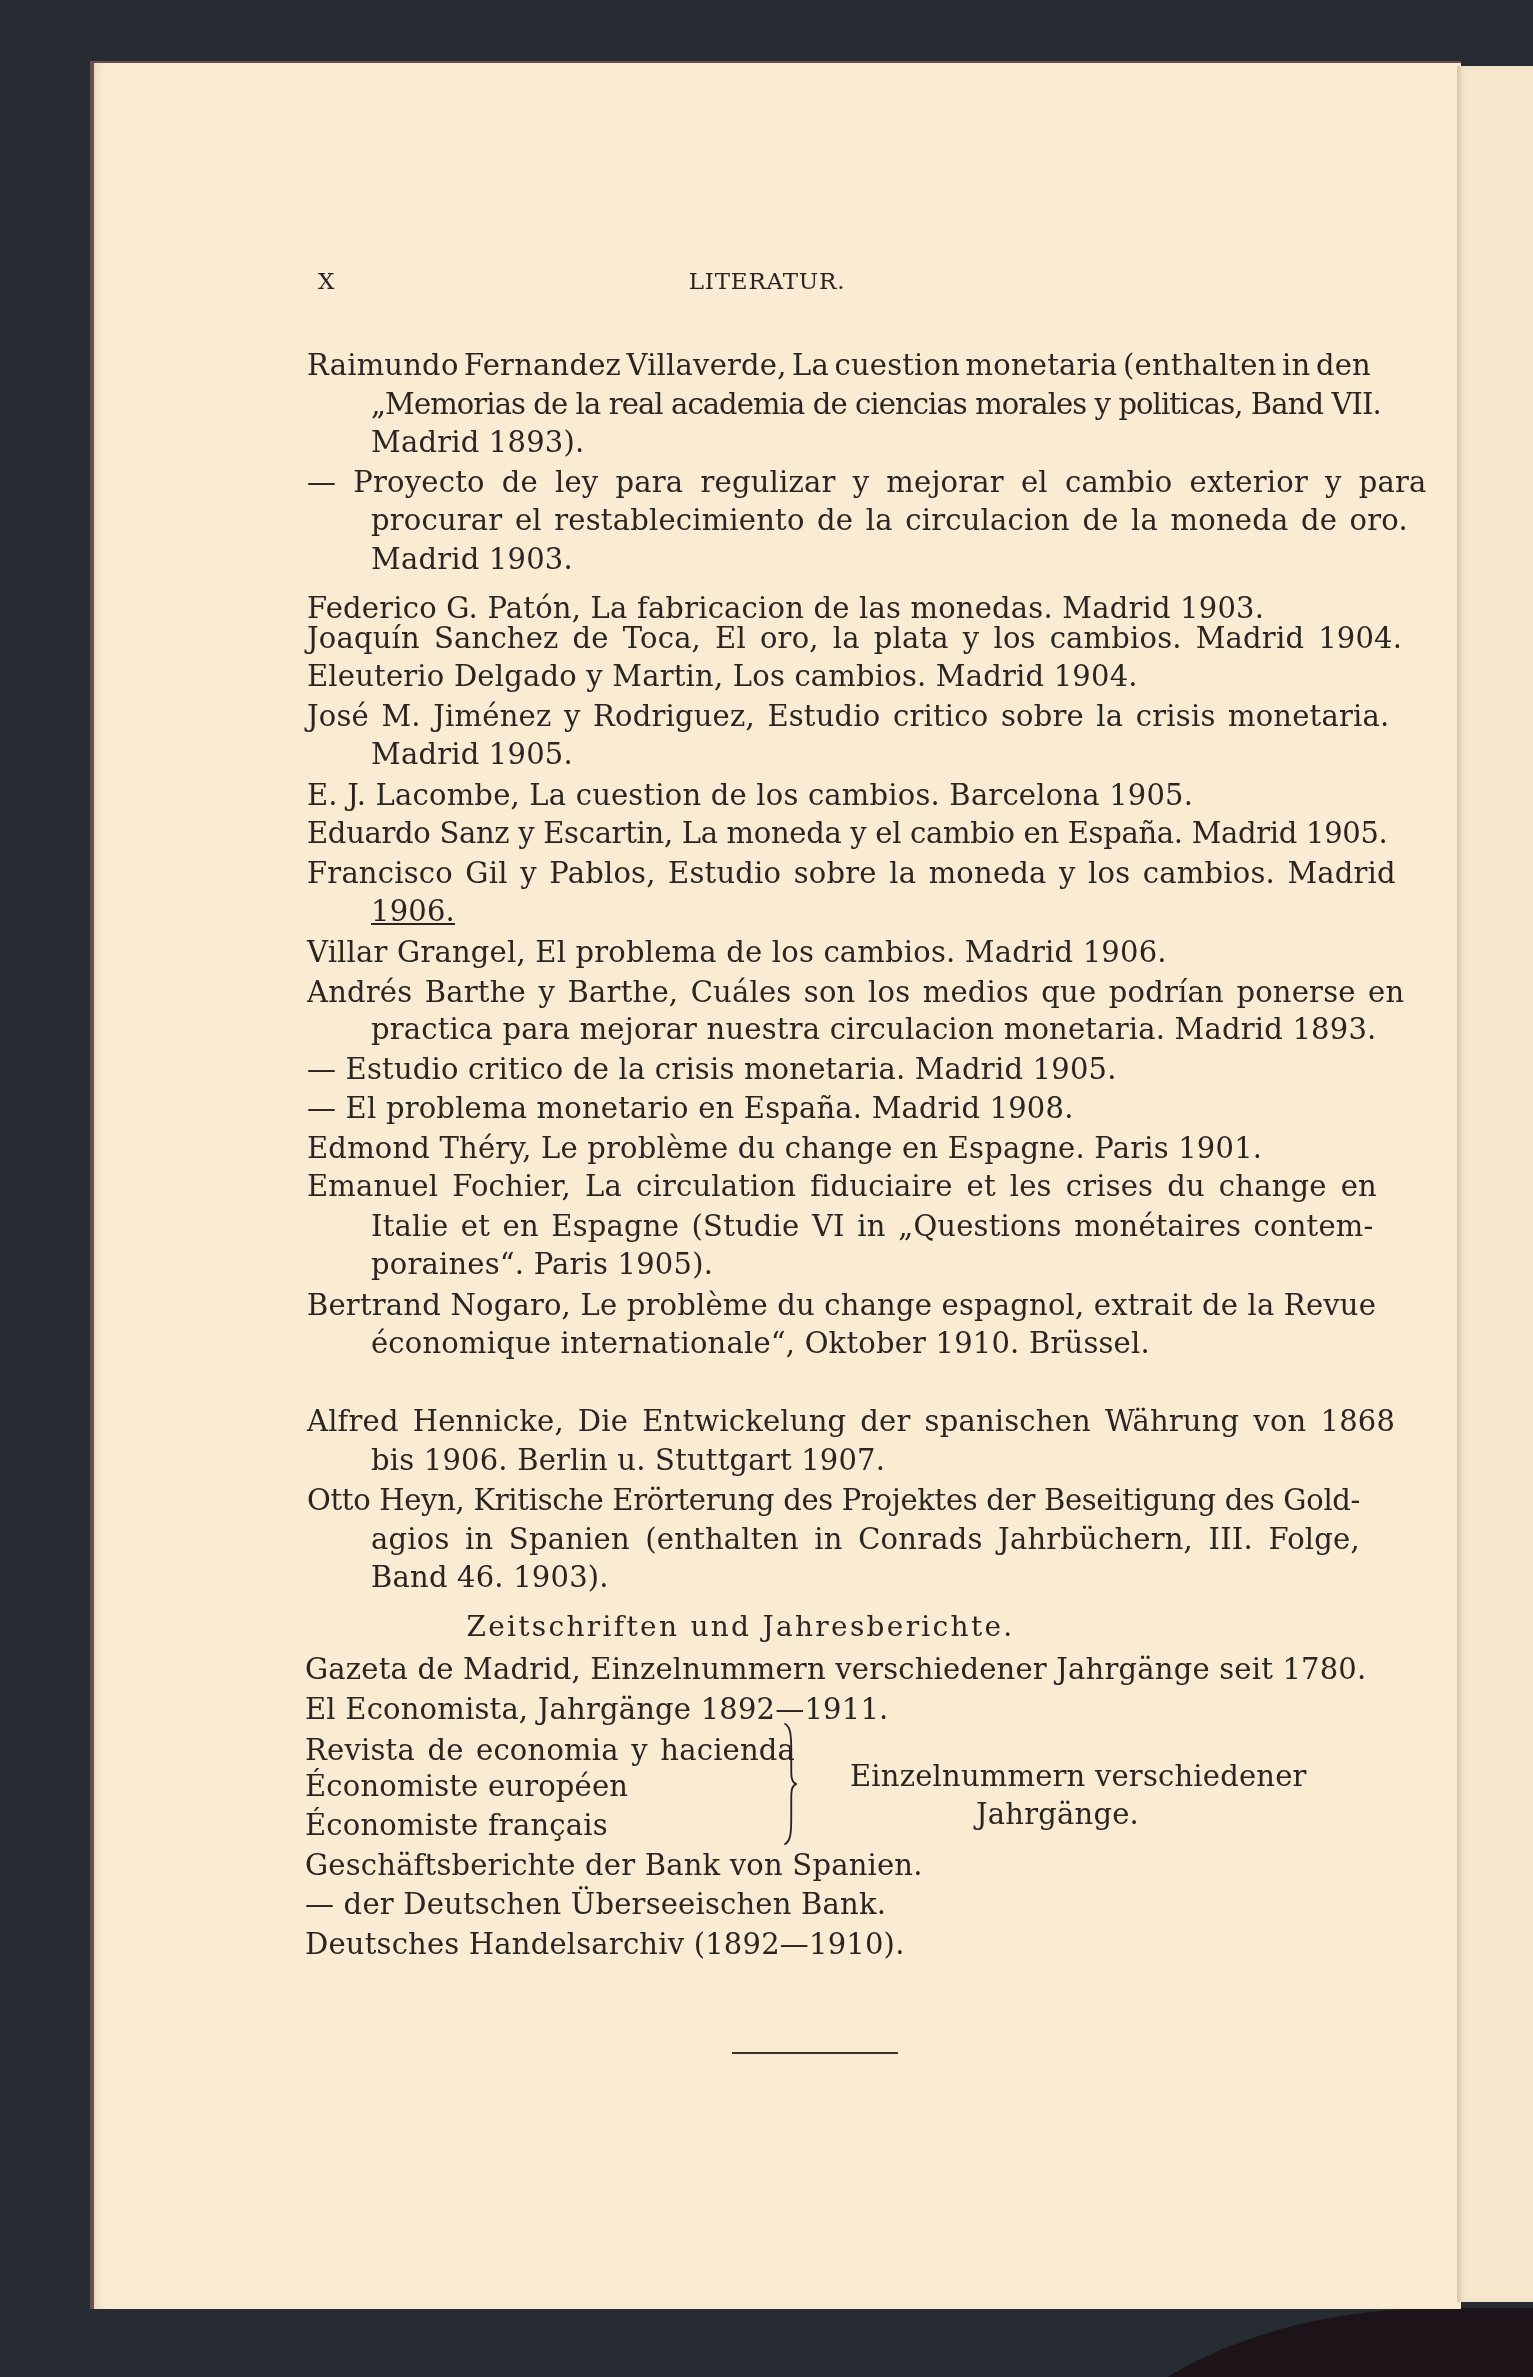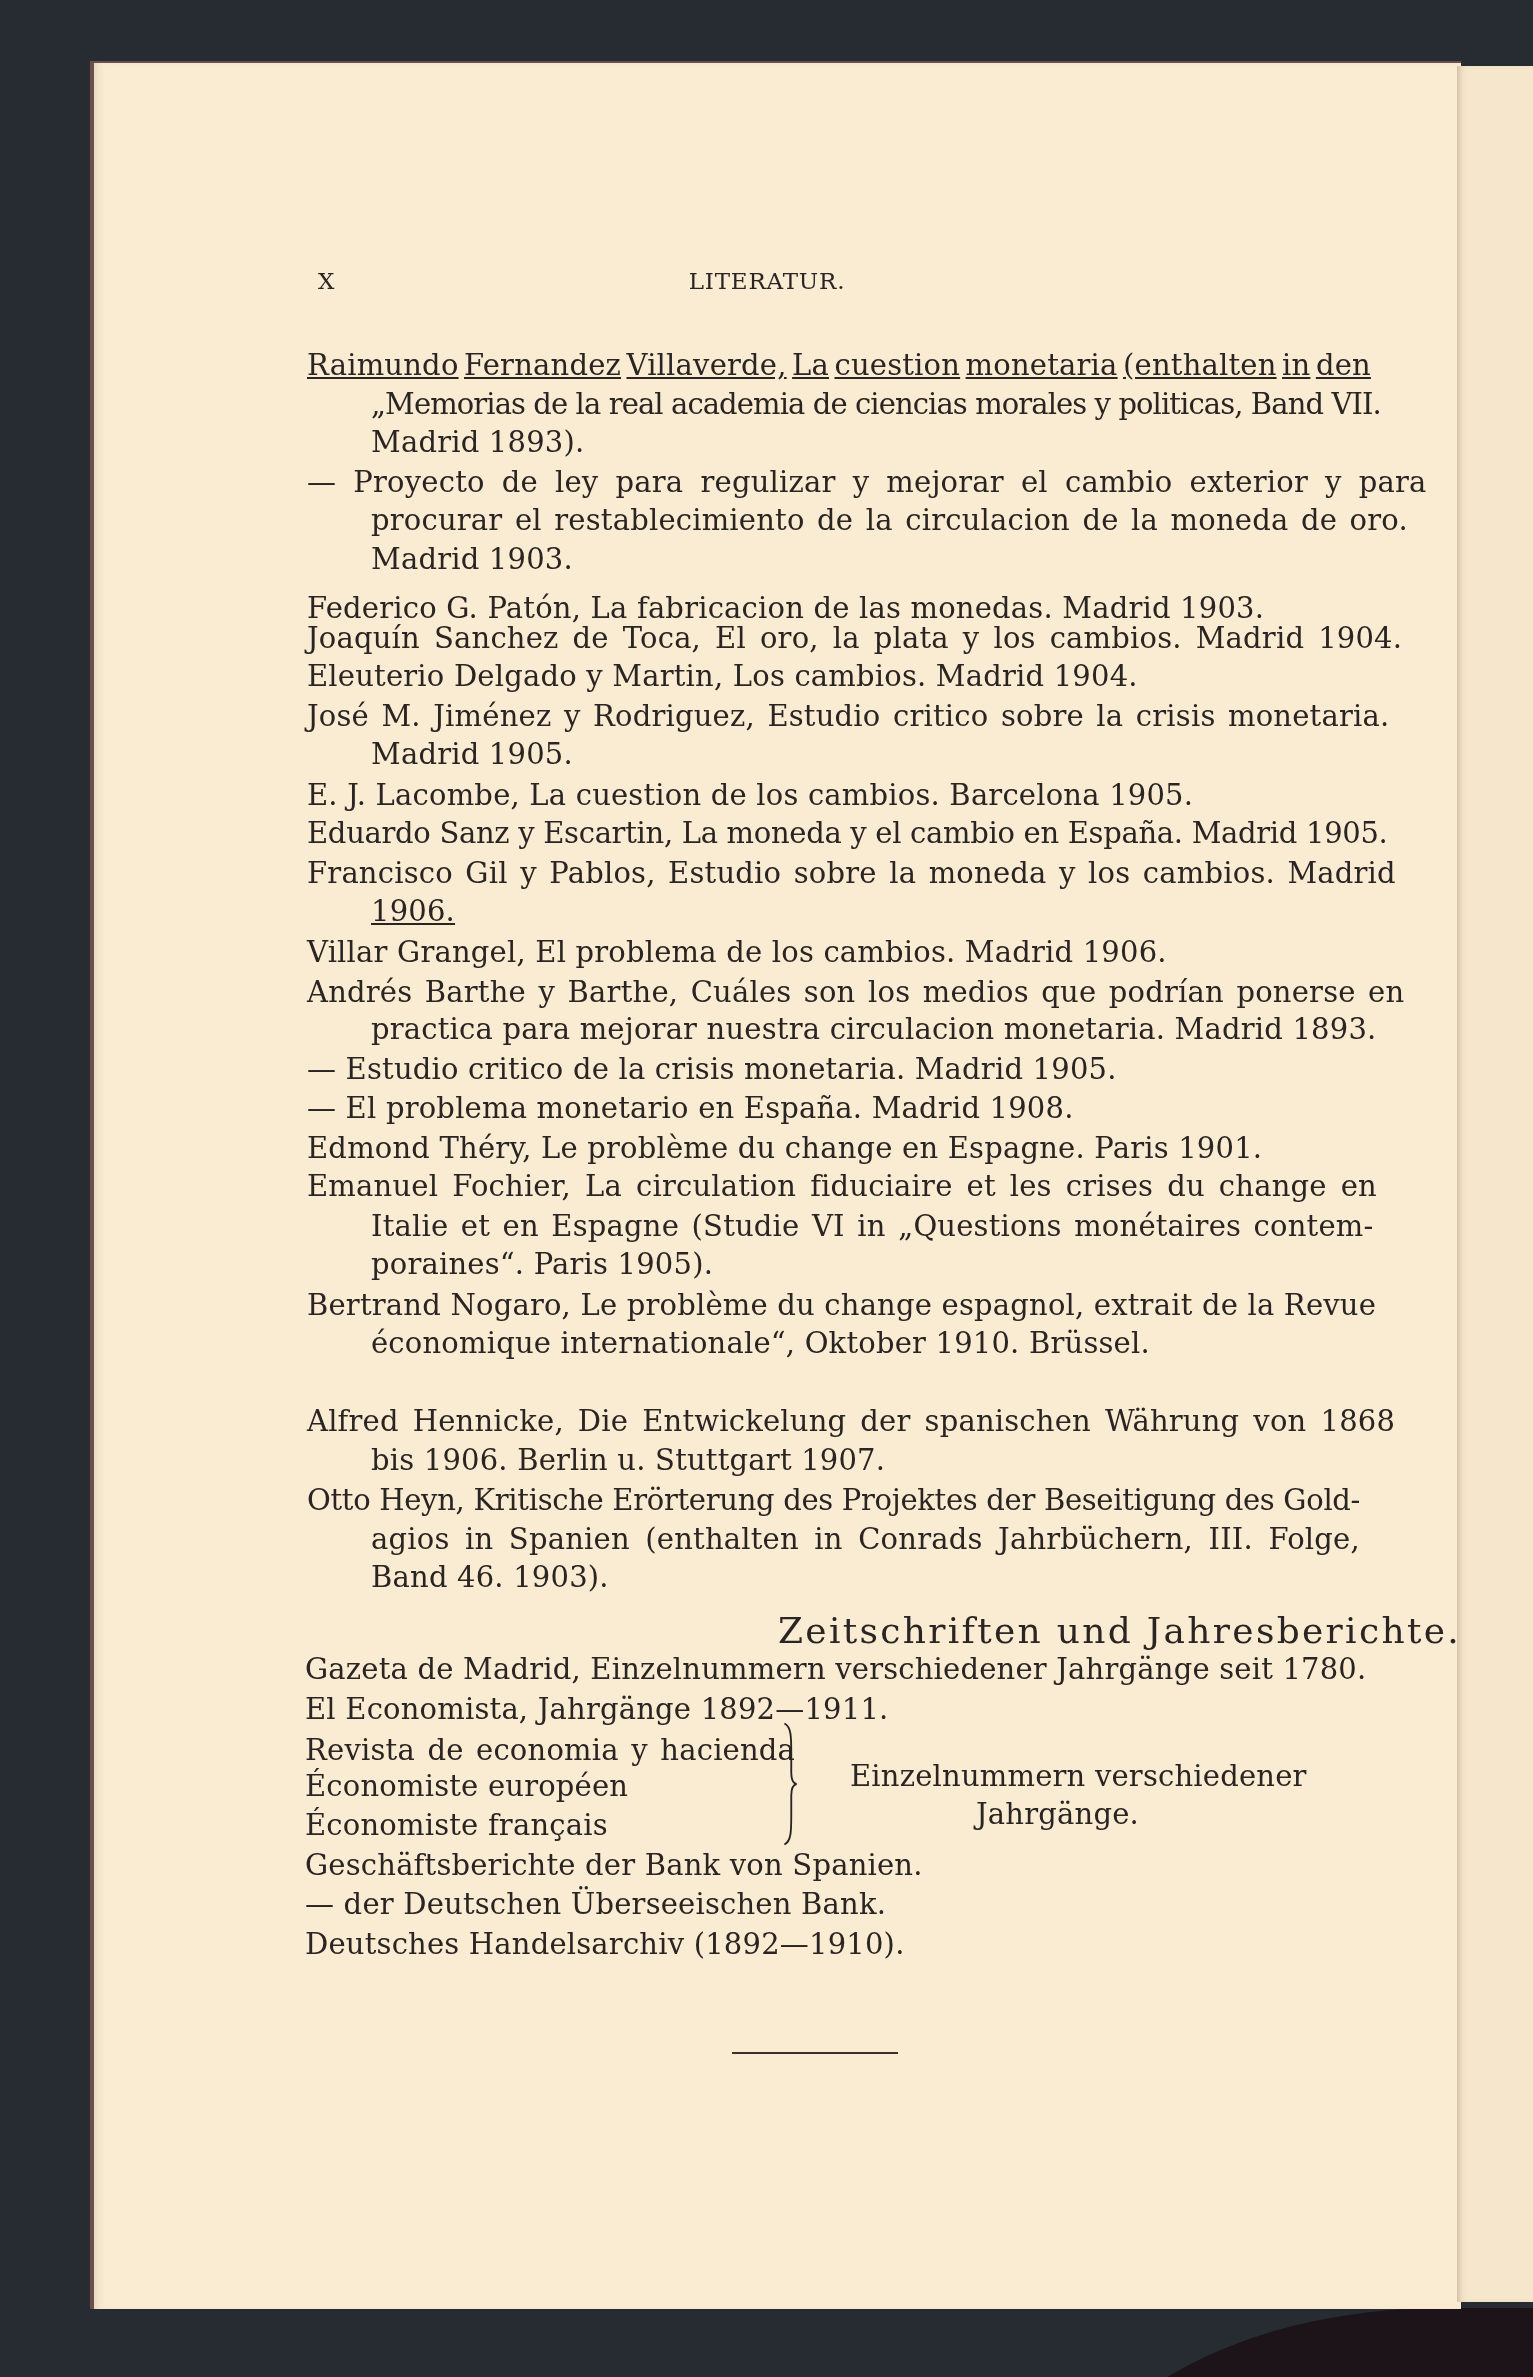--- a/index.html
+++ b/index.html
@@ -22,22 +22,22 @@
     position:absolute; left:1457px; top:66px; width:77px; height:2236px;
     background:#f6e6cb;
     box-shadow: inset 6.1px 0 7.7px -4.6px rgba(110,80,50,0.35);
   }
   .line {
     position:absolute; white-space:nowrap; color:#2a2422;
     font-size:29px; line-height:1; letter-spacing:0.2px;
   }
   .hdr { font-size:23px; letter-spacing:0.8px; }
   .hdr-center { left:0; width:1534px; text-align:center; }
-  .just { display:flex; justify-content:space-between;text-decoration:underline; }
-  .heading { left:0; width:1461px; text-align:right; letter-spacing:2.3px; font-size:36px; }
+  .just { display:flex; justify-content:space-between; }
+  .heading { left:10px; width:1461px; text-align:center; letter-spacing:2.3px; font-size:28px; }
   .brace {
     position:absolute; left:782px; top:1722px; width:17px; height:124px;
   }
   .rule {
     position:absolute; left:732px; top:2052px; width:166px; height:2.3px;
     background:#3a302c;
   }
 </style>
 </head>
 <body>

